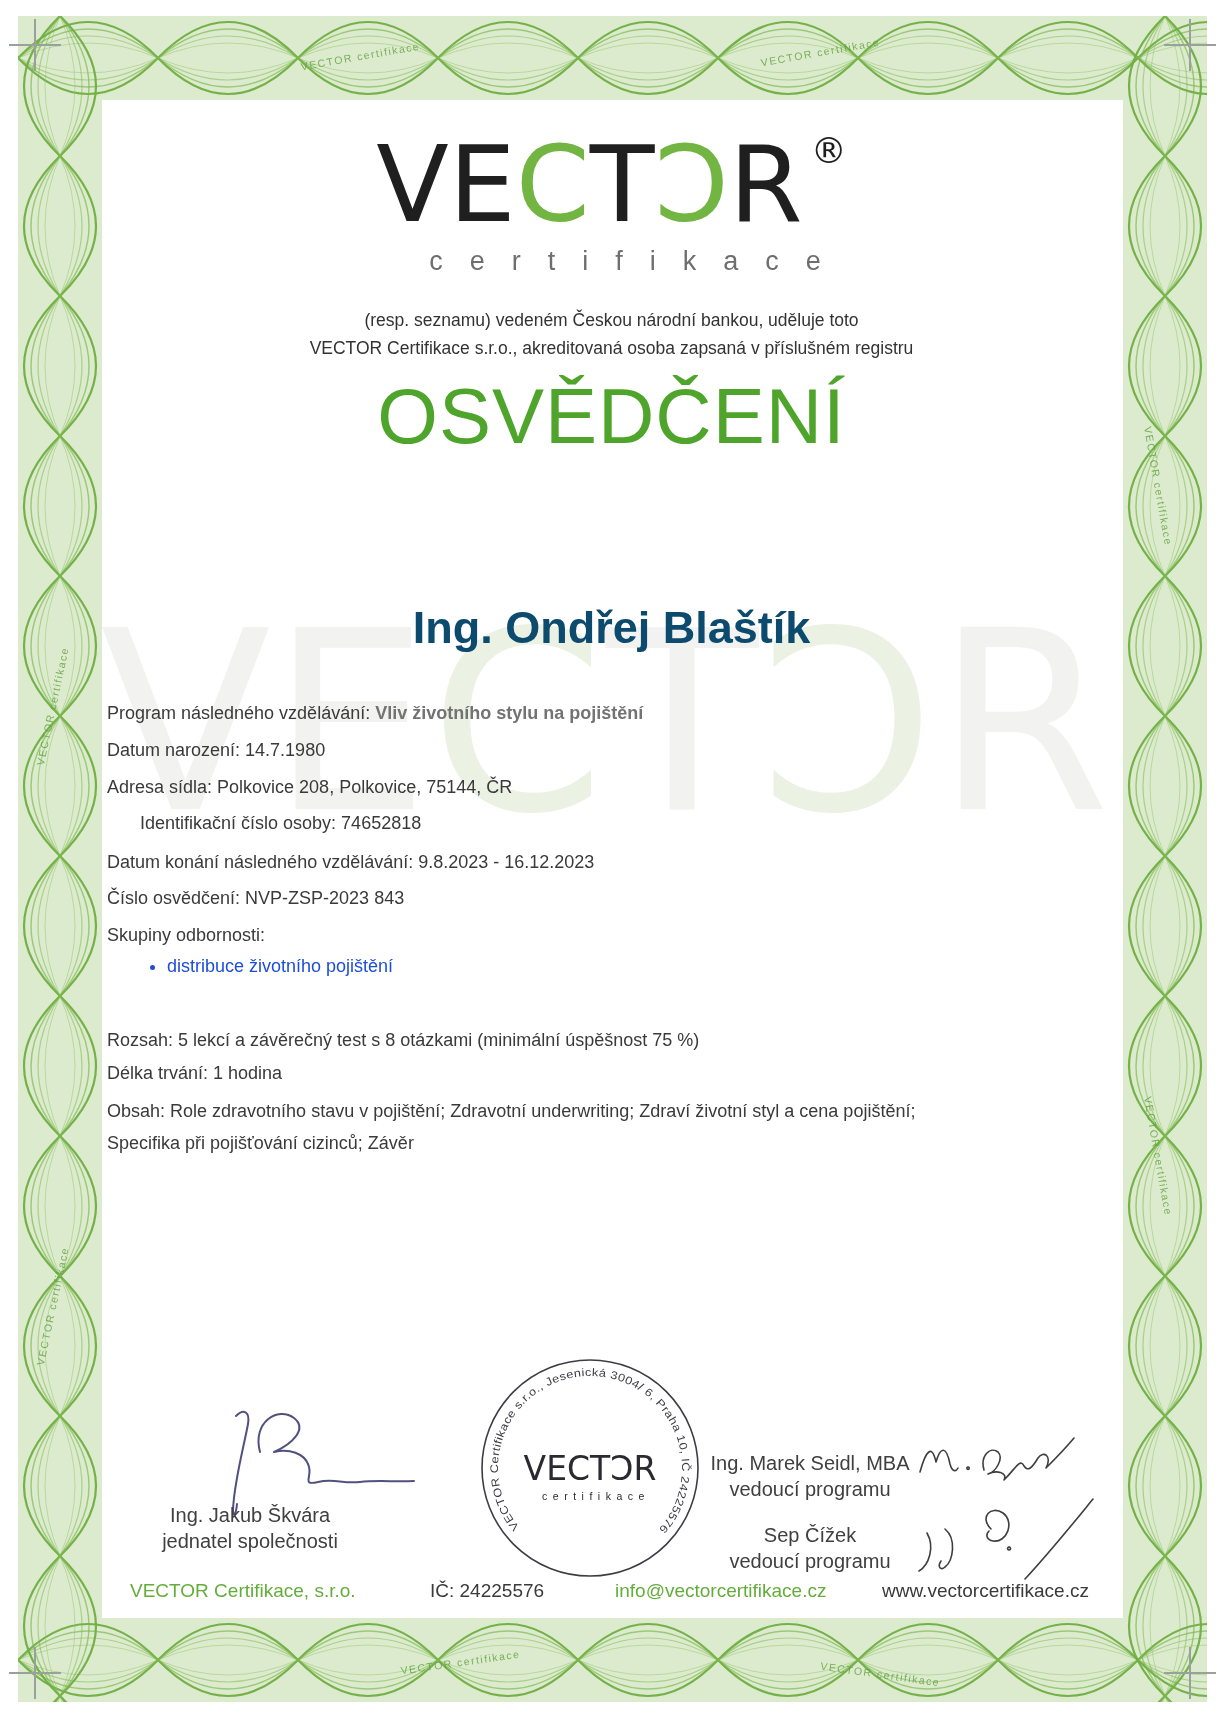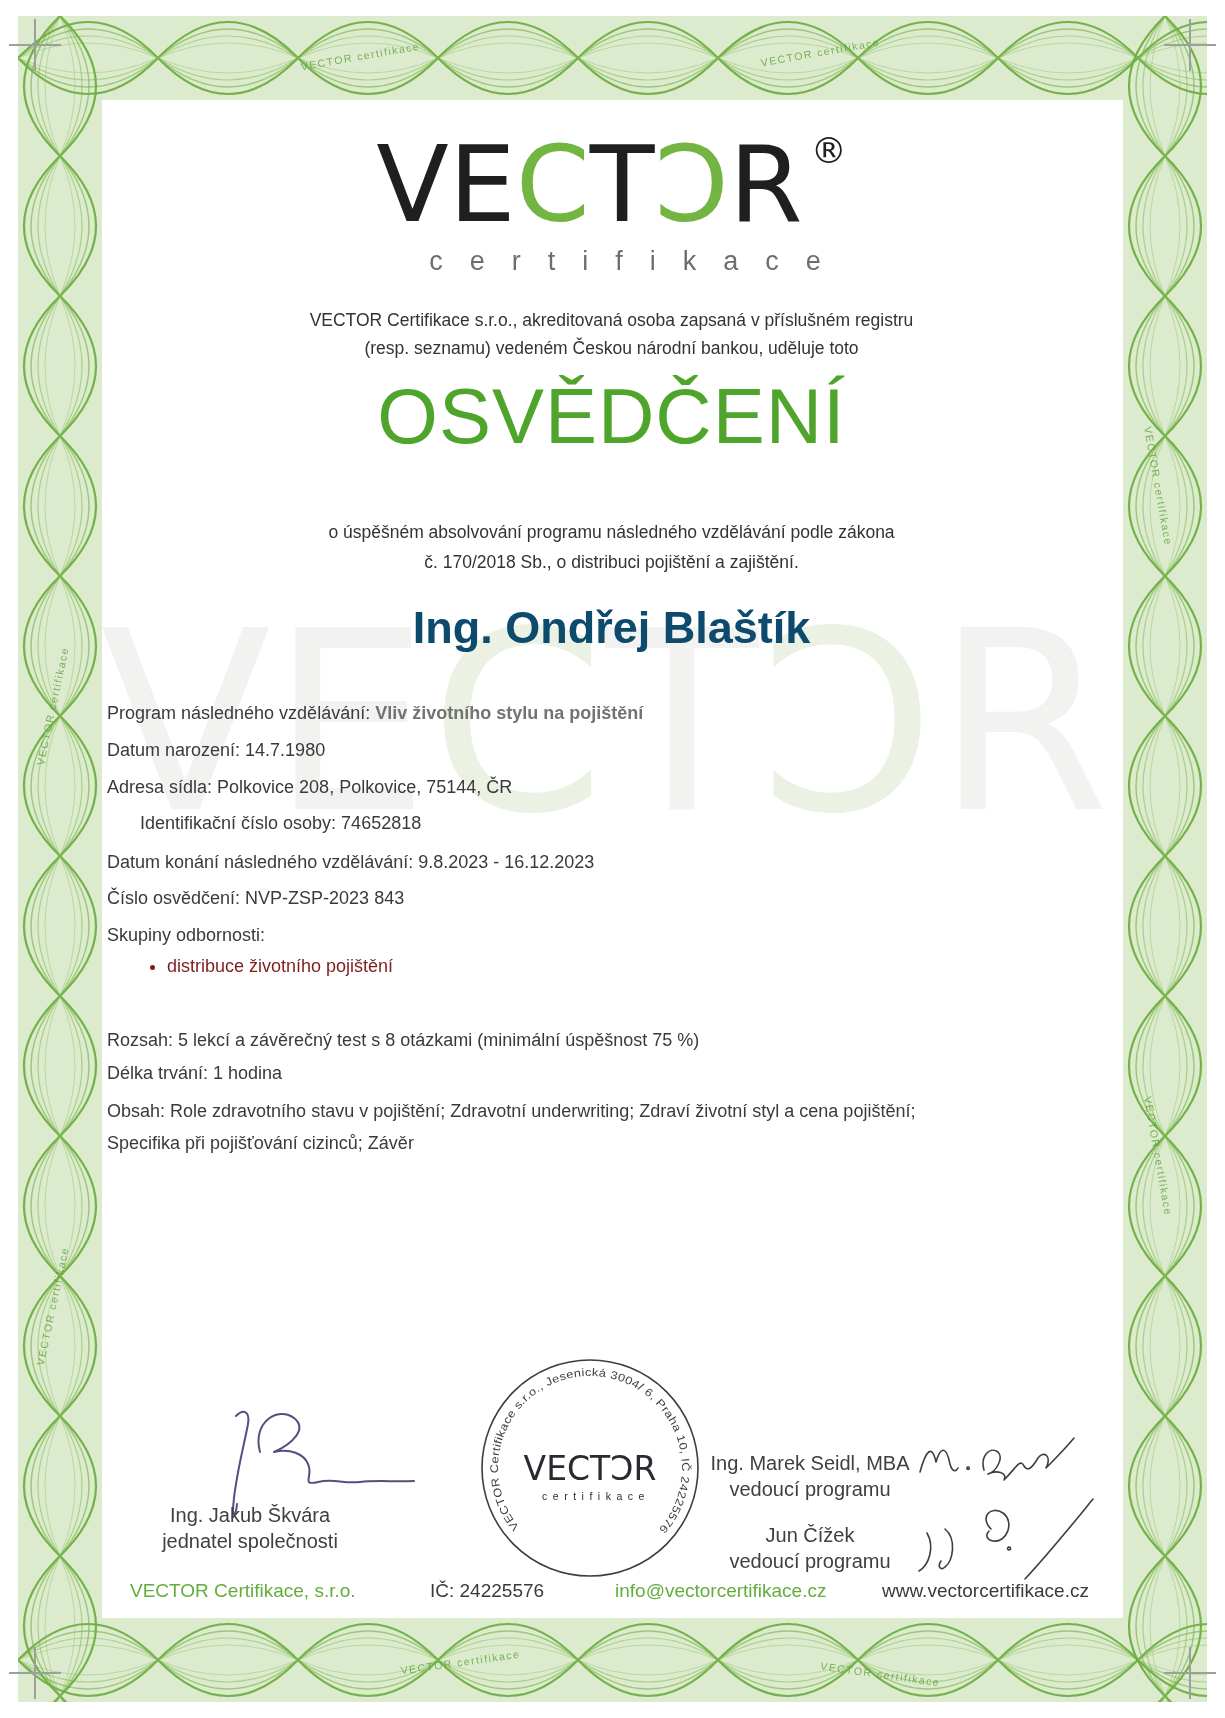--- a/index.html
+++ b/index.html
@@ -44,21 +44,21 @@
 
   .intro{top:306px;font-size:17.5px;line-height:28px;color:#333333;}
   .cert-title{top:368px;font-size:78px;line-height:96px;letter-spacing:1px;color:#4fa52b;}
   .subt{top:517px;font-size:17.5px;line-height:30px;color:#333333;}
   .recipient{top:600px;font-size:45px;line-height:56px;font-weight:bold;color:#0c4a6e;}
 
   .field{position:absolute;left:107px;width:940px;font-size:18px;line-height:26px;color:#3a3a3a;}
   .val{margin-left:5px;}
   .val-bold{font-weight:bold;color:#737373;}
   .spec-list{position:absolute;left:145px;top:953px;margin:0;padding-left:22px;
-             font-size:18px;line-height:26px;color:#7f1d1d;}
+             font-size:18px;line-height:26px;color:#1d4ed8;}
   .obsah-l2{display:block;}
 
   
   .stamp{position:absolute;left:480px;top:1358px;}
   .stamp circle{fill:none;stroke:#3c3c44;stroke-width:1.6;}
   .ring-text{font-family:"Liberation Sans",sans-serif;font-size:11px;fill:#3c3c44;letter-spacing:.3px;}
   .stamp-word{font-family:"DejaVu Sans",sans-serif;font-size:33px;fill:#2a2a30;}
   .stamp-sub{font-family:"Liberation Sans",sans-serif;font-size:10.5px;fill:#2a2a30;letter-spacing:5.5px;}
 
   .sig svg{display:block;}
@@ -159,30 +159,26 @@
       <span class="wm-g">Ɔ</span>
       <span>R</span>
   </div>
 
   <div class="content">
 
     <div class="ctr logo-word"><span>VE</span><span class="lg-green">C</span><span>T</span><span class="lg-green">Ɔ</span><span>R</span><span class="reg">®</span></div>
     <div class="ctr logo-sub">certifikace</div>
 
     <div class="ctr intro">
+      <div>(resp. seznamu) vedeném Českou národní bankou, uděluje toto</div>
       <div>VECTOR Certifikace s.r.o., akreditovaná osoba zapsaná v příslušném registru</div>
-      <div>(resp. seznamu) vedeném Českou národní bankou, uděluje toto</div>
     </div>
 
     <div class="ctr cert-title">OSVĚDČENÍ</div>
 
-    <div class="ctr subt">
-      <div>o úspěšném absolvování programu následného vzdělávání podle zákona</div>
-      <div>č. 170/2018 Sb., o distribuci pojištění a zajištění.</div>
-    </div>
 
     <div class="ctr recipient">Ing. Ondřej Blaštík</div>
 
     <div class="field" style="top:700px;">
       <span>Program následného vzdělávání:</span><span class="val val-bold">Vliv životního stylu na pojištění</span>
     </div>
     <div class="field" style="top:737px;">
       <span>Datum narození:</span><span class="val">14.7.1980</span>
     </div>
     <div class="field" style="top:774px;">
@@ -248,21 +244,21 @@
     </div>
     <div class="sig sig-dark abs" style="left:912px;top:1428px;">
       <svg width="165" height="60" viewBox="0 0 165 60">
         <path d="M8,44 C14,22 20,16 24,34 C28,20 34,16 38,36 C40,44 44,44 46,40"></path>
         <path d="M56,39 a1.2,1.2 0 1 0 0.1,0"></path>
         <path d="M72,42 C68,28 78,18 86,24 C92,30 84,44 76,46 C84,42 96,44 92,52 C104,40 108,30 112,38 C116,44 120,40 126,30 C132,22 140,28 134,40 C142,32 152,22 162,10"></path>
       </svg>
     </div>
 
     <div class="sig-block" style="left:660px;top:1522px;width:300px;">
-      <div class="sig-name">Jun Čížek</div>
+      <div class="sig-name">Sep Čížek</div>
       <div class="sig-role">vedoucí programu</div>
     </div>
     <div class="sig sig-dark abs" style="left:905px;top:1495px;">
       <svg width="200" height="90" viewBox="0 0 200 90">
         <path d="M22,38 C30,52 24,70 14,76"></path>
         <path d="M40,34 C52,44 48,66 40,72 C36,76 32,72 36,66"></path>
         <path d="M86,34 C74,22 86,10 98,18 C110,27 102,48 88,46 C82,45 80,40 84,36"></path>
         <path d="M104,52 a1.5,1.5 0 1 0 0.1,0"></path>
         <path d="M120,84 C146,56 170,26 188,4"></path>
       </svg>

